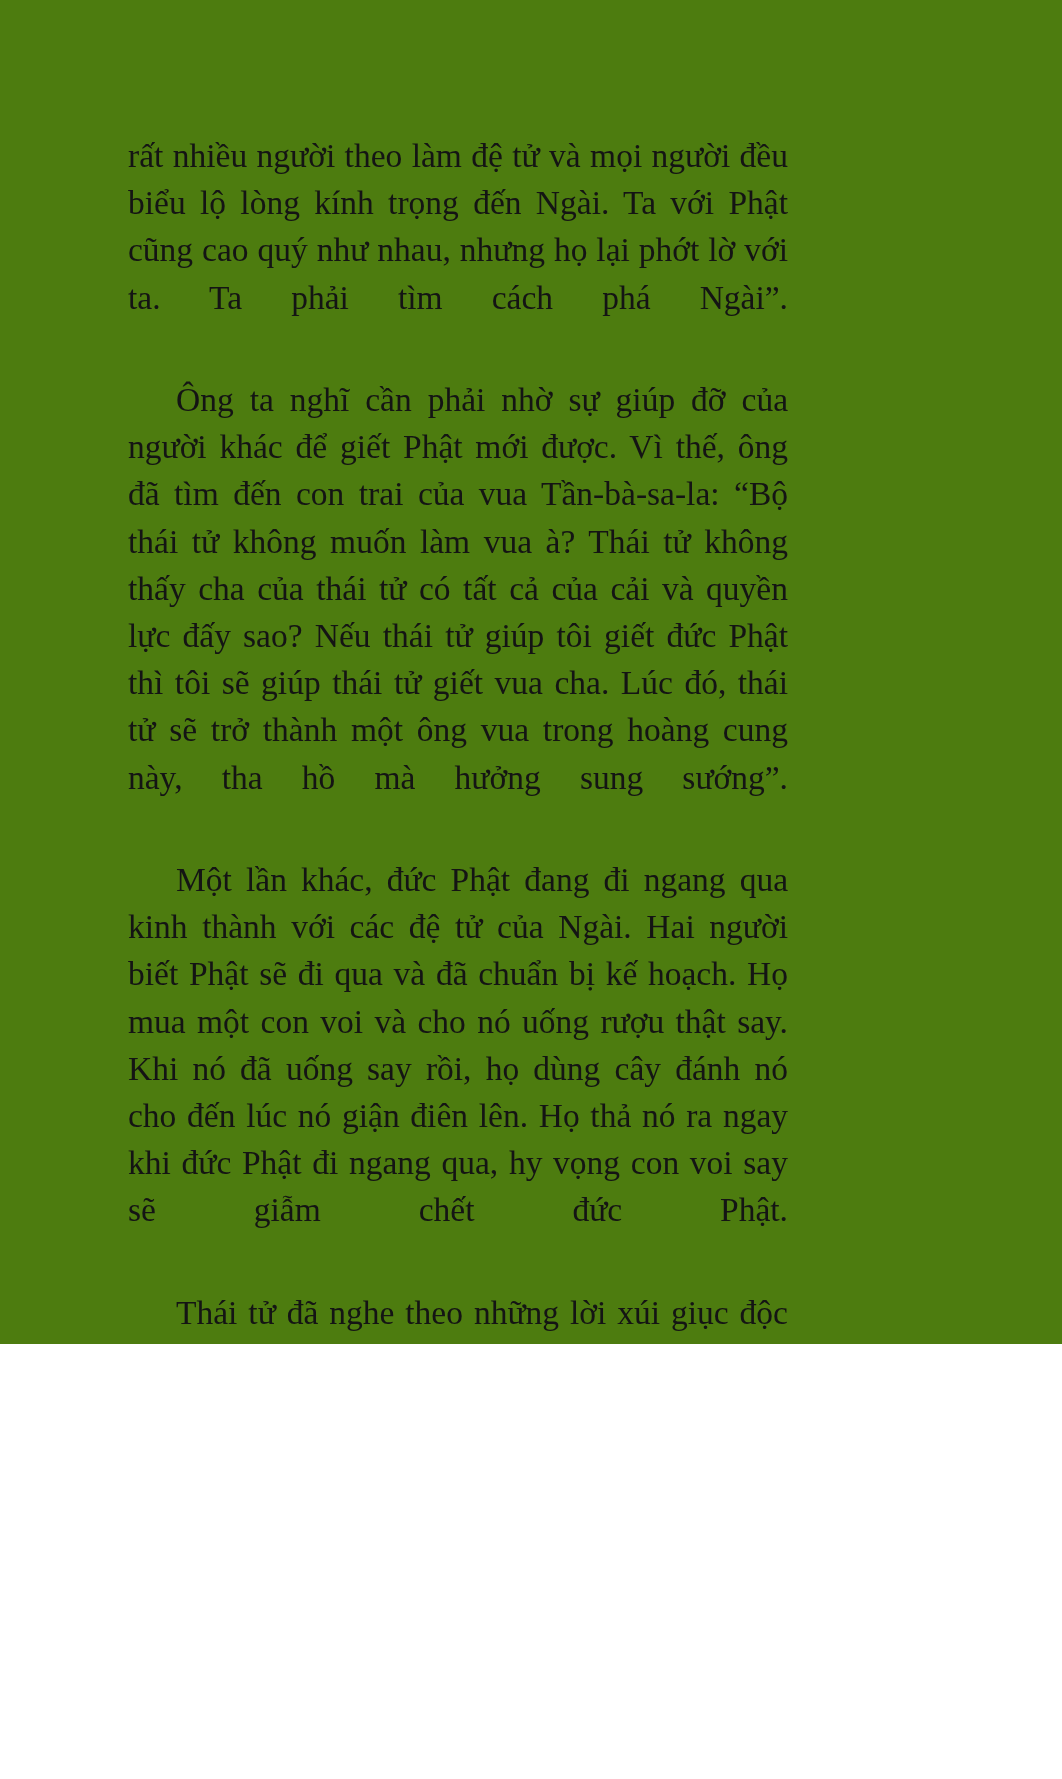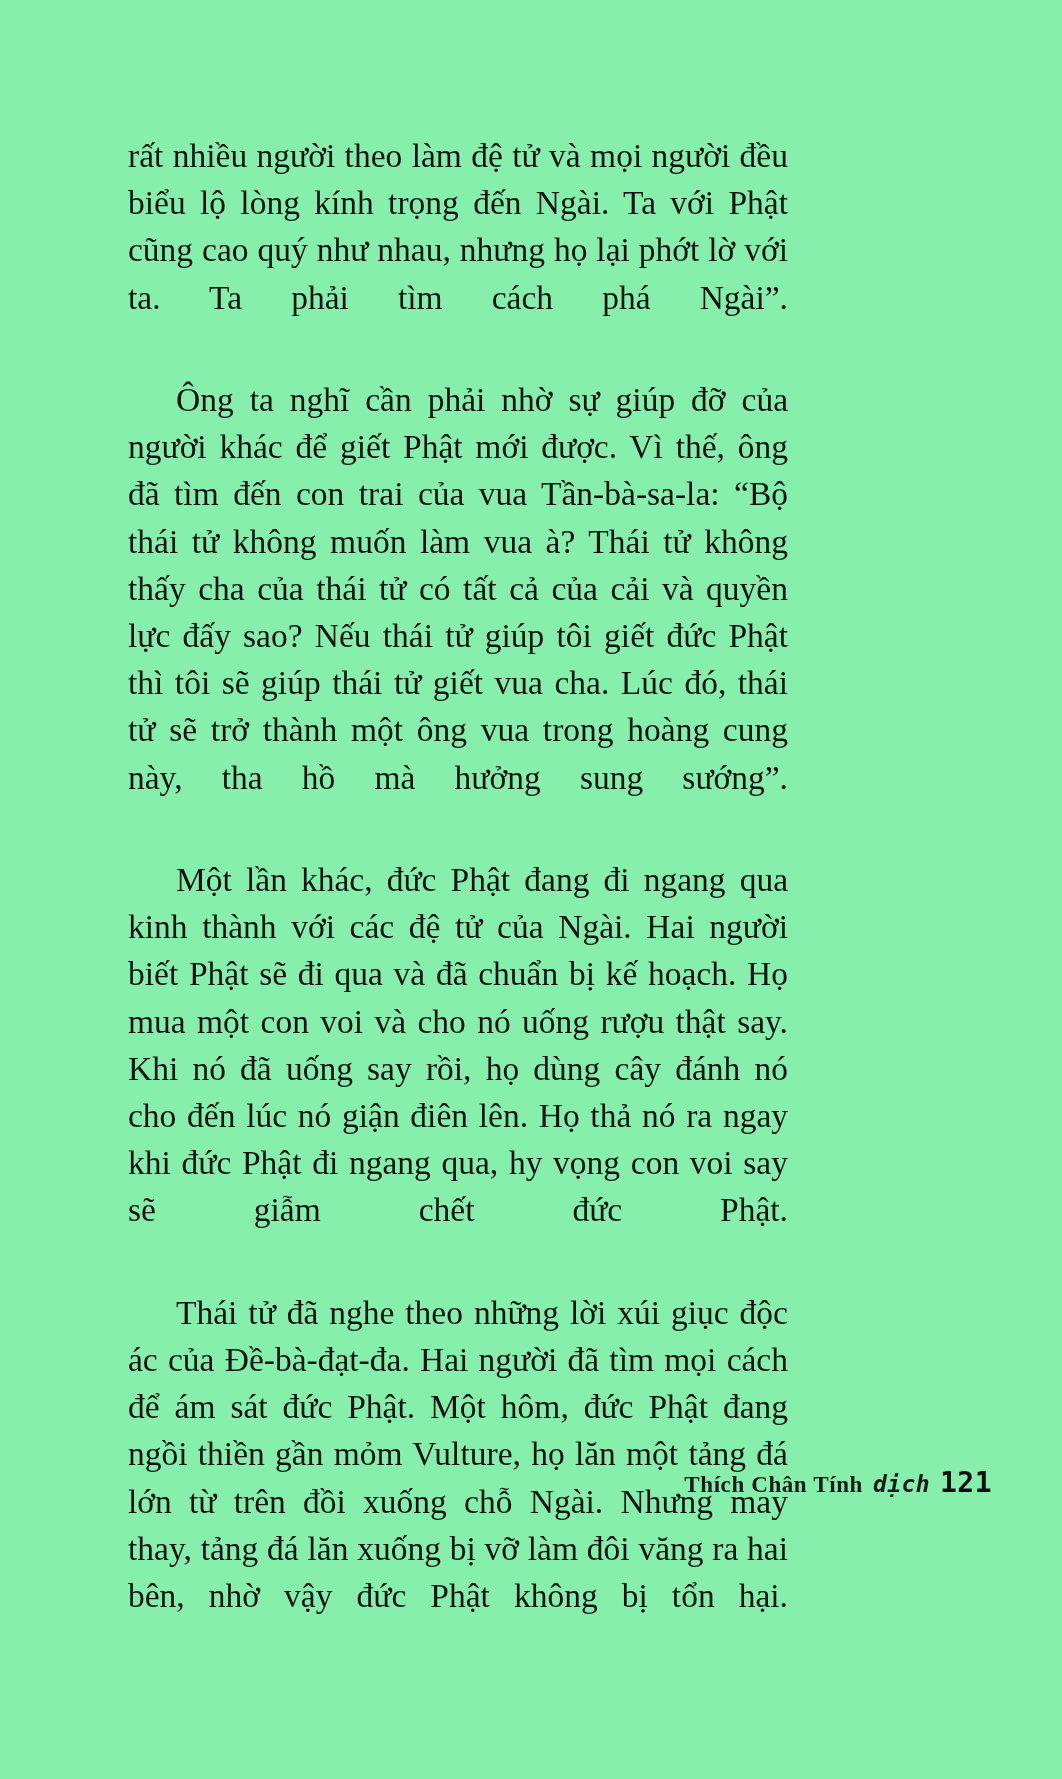--- a/index.html
+++ b/index.html
@@ -3,22 +3,22 @@
 <meta charset="utf-8">
 <style>
   html, body {
     margin: 0;
     padding: 0;
     background: #ffffff;
   }
   .page {
     position: relative;
     width: 1062px;
-    height: 1779px;
-    background: #86efac;
+    height: 1344px;
+    background: #4d7c0f;
     box-sizing: border-box;
     overflow: hidden;
   }
   .text-block {
     position: absolute;
     left: 128px;
     top: 132px;
     width: 660px;
   }
   .para {

